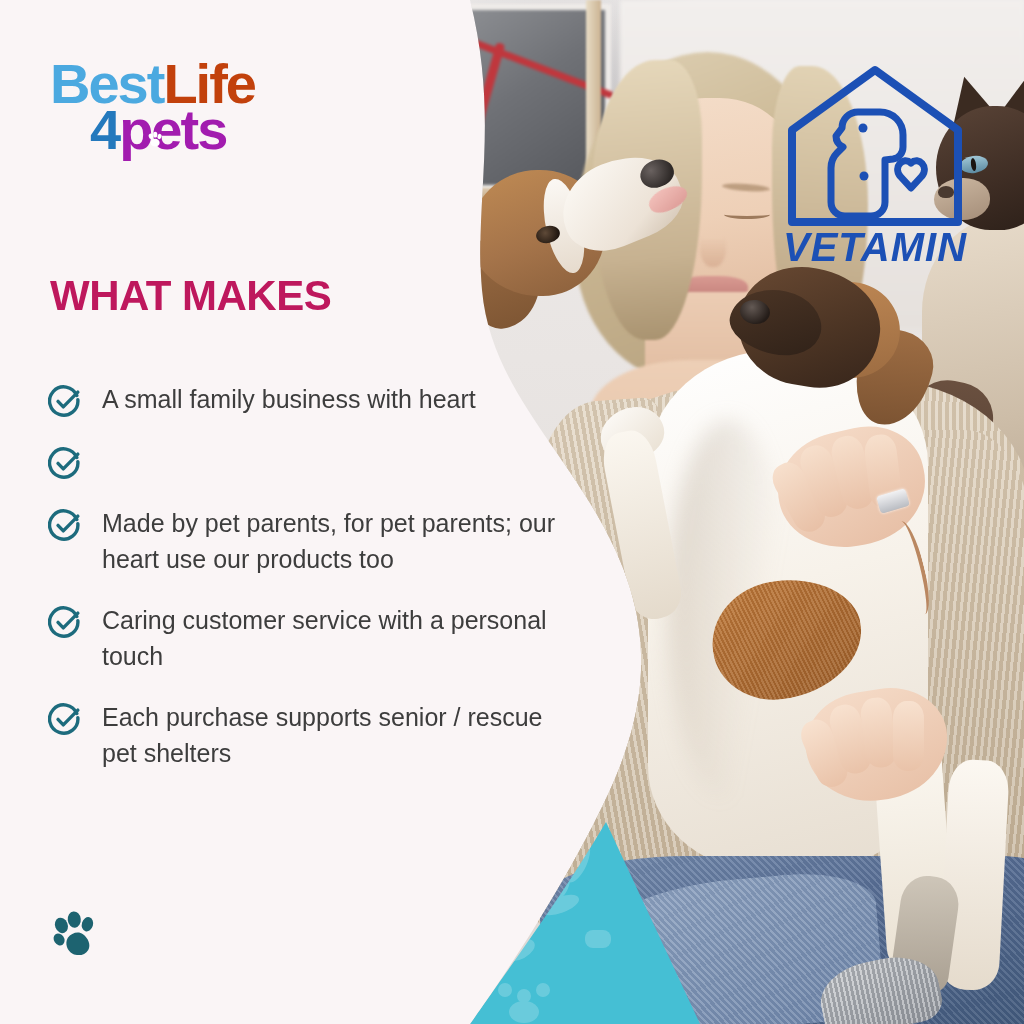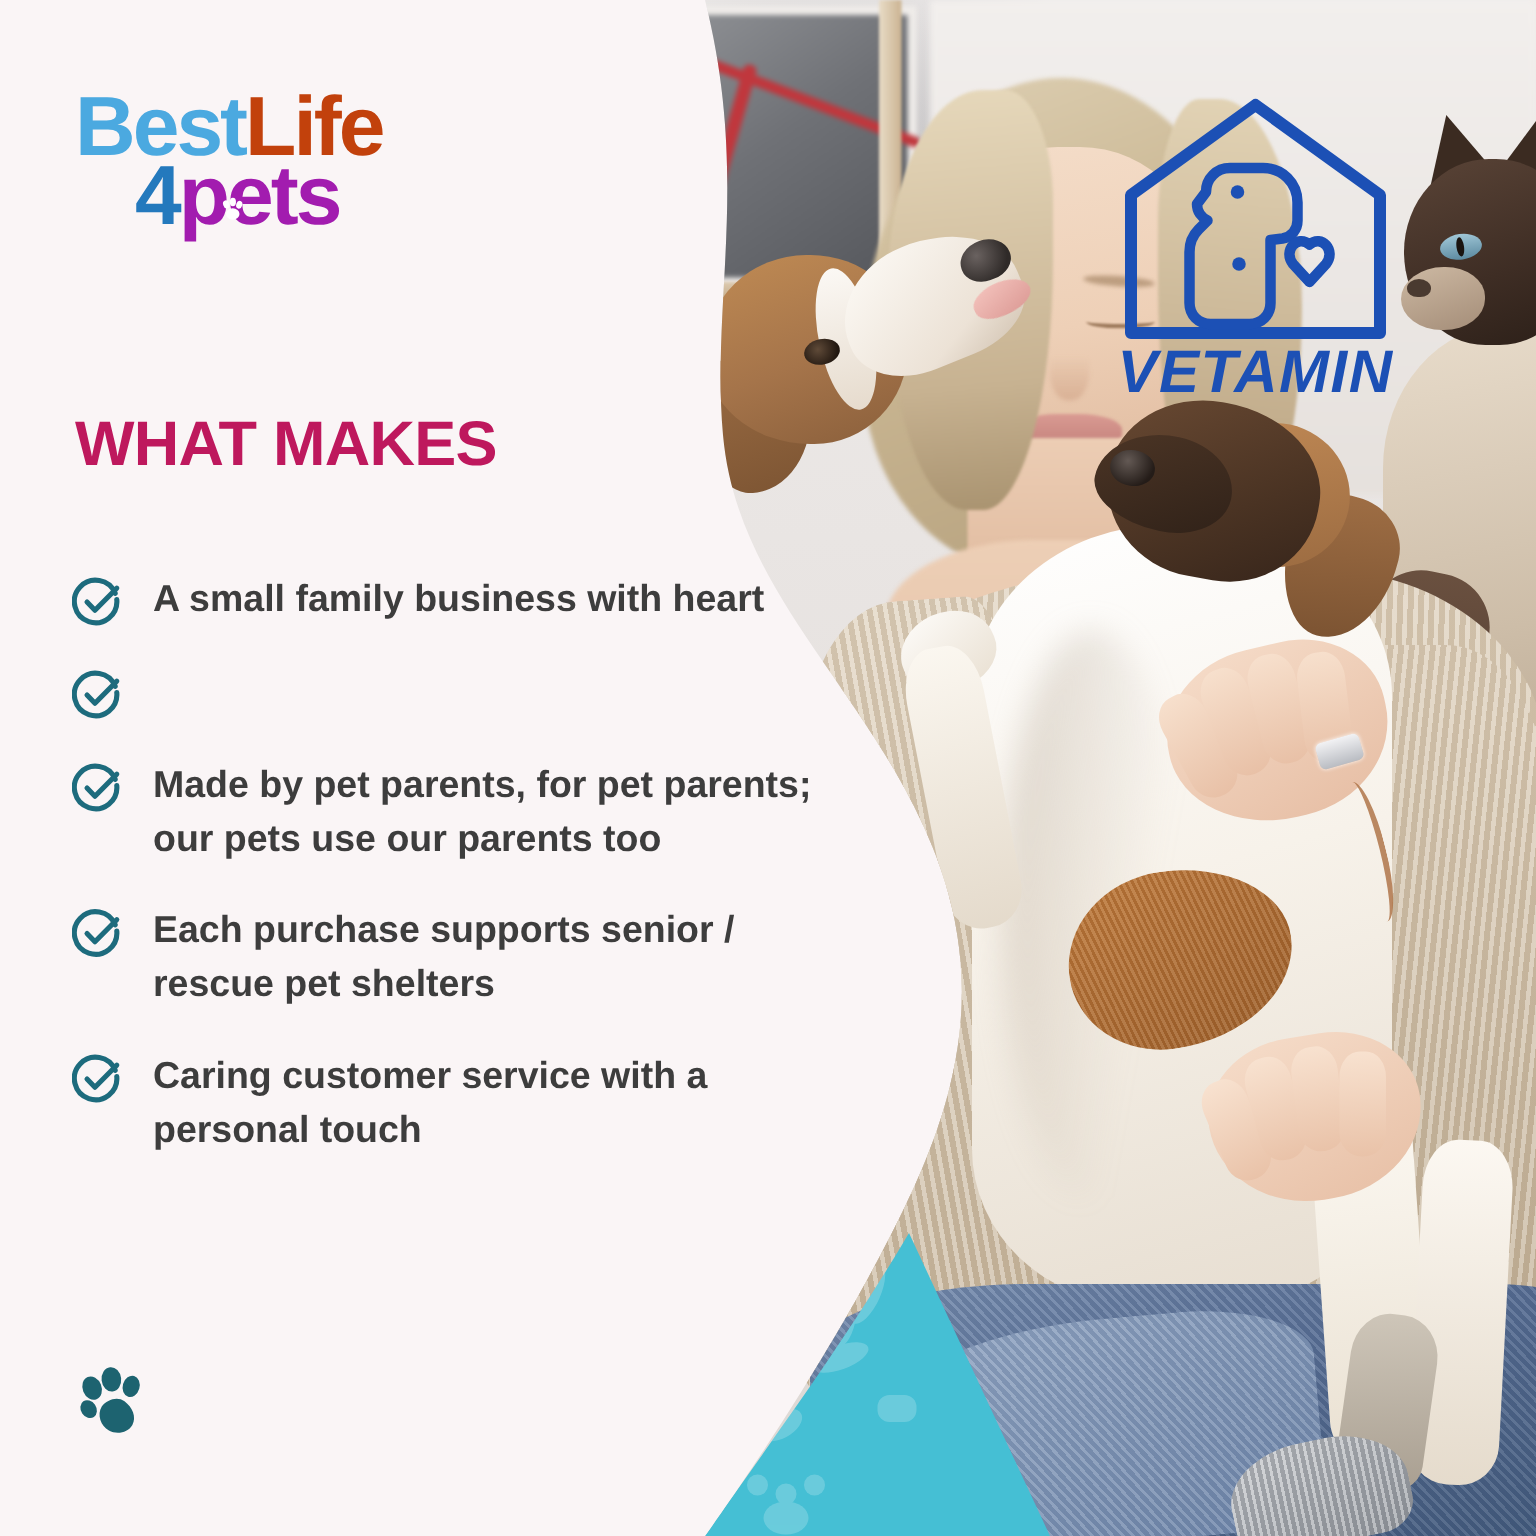--- a/index.html
+++ b/index.html
@@ -594,21 +594,21 @@
     flex: 0 0 auto;
     width: 34px;
     height: 34px;
     margin-top: 2px;
   }
   .bullet-text {
     margin-left: 20px;
     color: #3d3d3d;
     font-size: 25px;
     line-height: 1.42;
-    font-weight: 700;
+    font-weight: 400;
     max-width: 460px;
   }
 
   .footer-paw {
     position: absolute;
     left: 48px; top: 905px;
     width: 56px; height: 56px;
   }
 </style>
 </head>
@@ -744,50 +744,50 @@
         <svg class="bullet-icon" viewBox="0 0 36 36">
           <path d="M30.5 12.2a15 15 0 1 0 1.1 4.4" fill="none" stroke="#1d6b7d" stroke-width="3.6" stroke-linecap="round"></path>
           <path d="M10.6 18.4l5.6 5.8L31.6 8.6" fill="none" stroke="#1d6b7d" stroke-width="3.6" stroke-linecap="round" stroke-linejoin="round"></path>
         </svg>
       </li>
       <li class="bullet">
         <svg class="bullet-icon" viewBox="0 0 36 36">
           <path d="M30.5 12.2a15 15 0 1 0 1.1 4.4" fill="none" stroke="#1d6b7d" stroke-width="3.6" stroke-linecap="round"></path>
           <path d="M10.6 18.4l5.6 5.8L31.6 8.6" fill="none" stroke="#1d6b7d" stroke-width="3.6" stroke-linecap="round" stroke-linejoin="round"></path>
         </svg>
-        <span class="bullet-text">Made by pet parents, for pet parents; our pets use our parents too</span>
+        <span class="bullet-text">Made by pet parents, for pet parents; our heart use our products too</span>
+      </li>
+      <li class="bullet">
+        <svg class="bullet-icon" viewBox="0 0 36 36">
+          <path d="M30.5 12.2a15 15 0 1 0 1.1 4.4" fill="none" stroke="#1d6b7d" stroke-width="3.6" stroke-linecap="round"></path>
+          <path d="M10.6 18.4l5.6 5.8L31.6 8.6" fill="none" stroke="#1d6b7d" stroke-width="3.6" stroke-linecap="round" stroke-linejoin="round"></path>
+        </svg>
+        <span class="bullet-text">Caring customer service with a personal touch</span>
       </li>
       <li class="bullet">
         <svg class="bullet-icon" viewBox="0 0 36 36">
           <path d="M30.5 12.2a15 15 0 1 0 1.1 4.4" fill="none" stroke="#1d6b7d" stroke-width="3.6" stroke-linecap="round"></path>
           <path d="M10.6 18.4l5.6 5.8L31.6 8.6" fill="none" stroke="#1d6b7d" stroke-width="3.6" stroke-linecap="round" stroke-linejoin="round"></path>
         </svg>
         <span class="bullet-text">Each purchase supports senior / rescue pet shelters</span>
-      </li>
-      <li class="bullet">
-        <svg class="bullet-icon" viewBox="0 0 36 36">
-          <path d="M30.5 12.2a15 15 0 1 0 1.1 4.4" fill="none" stroke="#1d6b7d" stroke-width="3.6" stroke-linecap="round"></path>
-          <path d="M10.6 18.4l5.6 5.8L31.6 8.6" fill="none" stroke="#1d6b7d" stroke-width="3.6" stroke-linecap="round" stroke-linejoin="round"></path>
-        </svg>
-        <span class="bullet-text">Caring customer service with a personal touch</span>
       </li>
     </ul>
 
     <svg class="footer-paw" viewBox="0 0 48 48">
       <g fill="#1d6370">
         <ellipse cx="11.5" cy="17.5" rx="5.4" ry="6.8" transform="rotate(-22 11.5 17.5)"></ellipse>
         <ellipse cx="22.5" cy="12.5" rx="5.6" ry="7" transform="rotate(-6 22.5 12.5)"></ellipse>
         <ellipse cx="33.8" cy="16.5" rx="4.8" ry="6.2" transform="rotate(16 33.8 16.5)"></ellipse>
         <ellipse cx="9.5" cy="29.5" rx="4.4" ry="5.4" transform="rotate(-34 9.5 29.5)"></ellipse>
         <path d="M17 28c3-4 9-6 13-3 4.5 3.4 7 9 4.5 13.5-2.6 4.6-9 5.6-13.4 3.2-4.6-2.4-7-9-4.1-13.7z"></path>
       </g>
     </svg>
   </div>
 
-  <div style="position:absolute;left:742px;top:58px;width:190px;height:212px;">
+  <div style="position:absolute;left:780px;top:58px;width:190px;height:212px;">
     <svg viewBox="0 0 190 212" width="190" height="212">
 
       <path d="M12 72 L95 12 L178 72 L178 164 L12 164 Z" fill="none" stroke="#1c50b5" stroke-width="8" stroke-linejoin="round"></path>
 
       <path d="M62 70 c0-9 7-16 16-16 h22 c13 0 23 10 23 23 v12 c0 6-4 11-10 12 l-8 1 v42 c0 8-6 14-14 14 h-26 c-8 0-14-6-14-14 v-34 c0-6 2-11 6-15 l6-6 c-4-2-7-6-7-11 z" fill="none" stroke="#1c50b5" stroke-width="7" stroke-linejoin="round"></path>
       <circle cx="83" cy="70" r="4.5" fill="#1c50b5"></circle>
       <circle cx="84" cy="118" r="4.5" fill="#1c50b5"></circle>
 
       <path d="M120 118 c-7-9 3-20 11-13 8-7 18 4 11 13 l-11 12 z" fill="none" stroke="#1c50b5" stroke-width="7" stroke-linejoin="round"></path>
 

